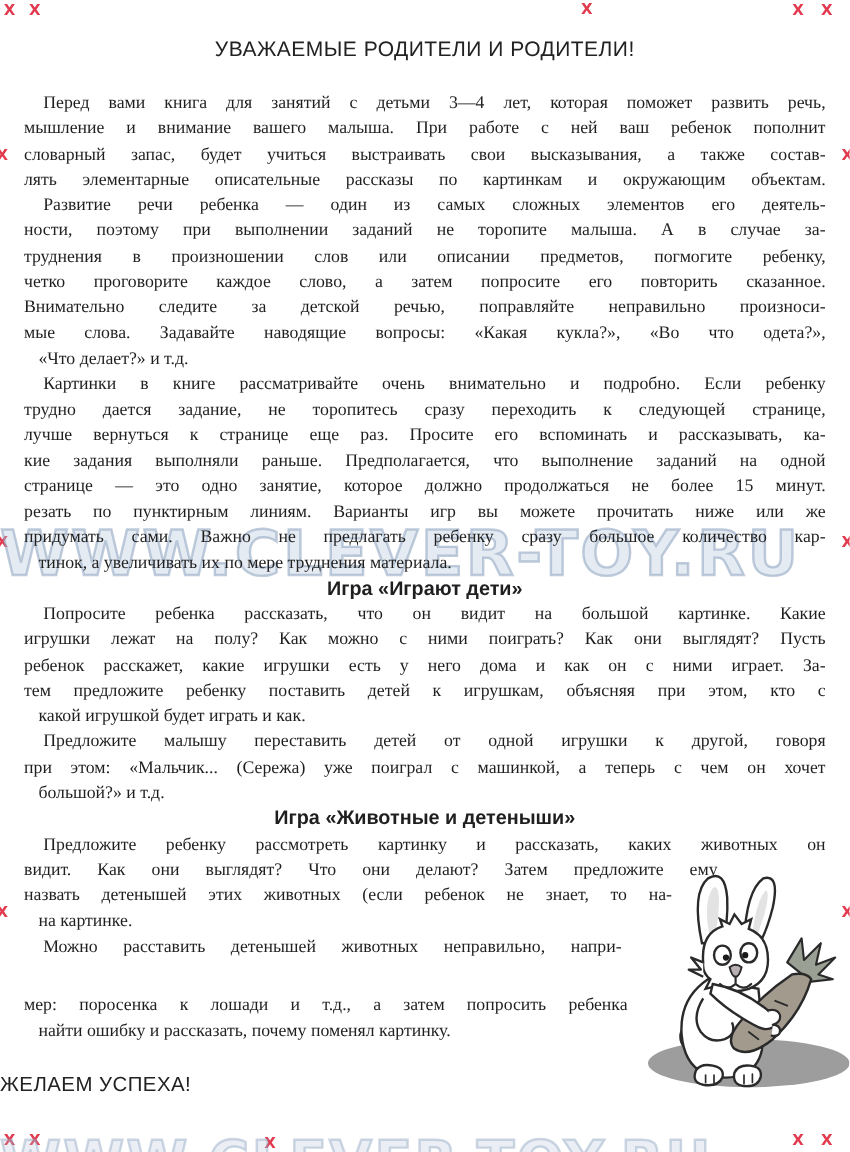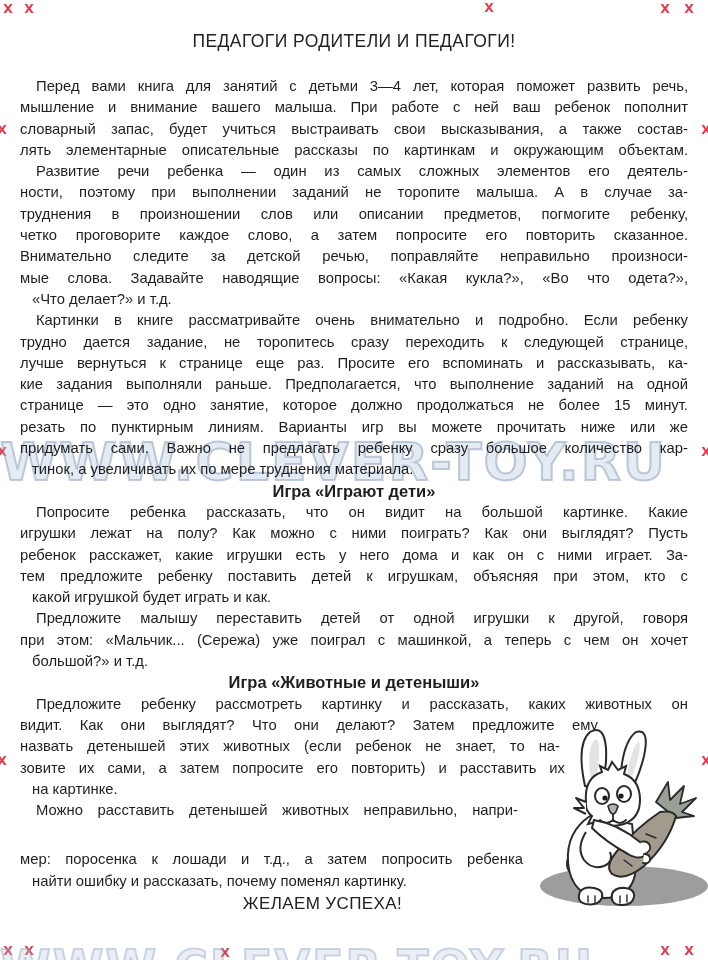--- a/index.html
+++ b/index.html
@@ -3,27 +3,27 @@
 <meta charset="utf-8">
 <style>
   html,body{margin:0;padding:0;}
   body{width:708px;height:960px;position:relative;background:#ffffff;overflow:hidden;
        font-family:"Liberation Sans",sans-serif;color:#1f1f1f;}
   .page{position:absolute;inset:0;background:#ffffff;}
 
   
   .title{position:absolute;top:31px;left:0;width:708px;text-align:center;
          font-size:17.5px;letter-spacing:.4px;color:#222;}
-  .footer{position:absolute;top:894px;left:0;width:645px;text-align:center;
+  .footer{position:absolute;top:894px;left:0;width:645px;text-align:left;
           font-size:17px;letter-spacing:.4px;color:#222;}
 
   
   .col{position:absolute;left:20px;top:76px;width:668px;}
   .ln{height:21.3px;line-height:21.3px;font-size:14.8px;
-      text-align:justify;text-align-last:justify;overflow:hidden;white-space:nowrap;}
+      text-align:justify;text-align-last:justify;overflow:hidden;white-space:nowrap;font-family:Liberation Serif, serif;}
   .ln.j{white-space:normal;}
   .ln.end{text-align-last:left;white-space:nowrap;margin-left:12px;}
   .ln.ind{text-indent:16px;}
   .hd{height:21.3px;line-height:21.3px;text-align:center;font-weight:700;font-size:16.5px;}
   .w578{width:578px;} .w540{width:540px;} .w545{width:545px;} .w498{width:498px;} .w503{width:503px;margin-top:28px;}
 
   
   .wm{position:absolute;left:0;width:592px;text-align:center;white-space:nowrap;
       font-family:"DejaVu Sans",sans-serif;font-weight:700;font-size:52px;letter-spacing:2px;
       color:rgba(178,195,216,0.34);-webkit-text-stroke:2px rgba(141,162,192,0.55);
@@ -56,21 +56,21 @@
   <span class="xm" style="left:706px;top:760px">Х</span>
   <span class="xm" style="left:8px;top:950px">Х</span>
   <span class="xm" style="left:29px;top:950px">Х</span>
   <span class="xm" style="left:225px;top:952px">Х</span>
   <span class="xm" style="left:665px;top:950px">Х</span>
   <span class="xm" style="left:689px;top:950px">Х</span>
 
   <div class="wm wm-mid">WWW.CLEVER-TOY.RU</div>
   <div class="wm wm-bottom">WWW.CLEVER-TOY.RU</div>
 
-  <div class="title">ПЕДАГОГИ РОДИТЕЛИ И ПЕДАГОГИ!</div>
+  <div class="title">УВАЖАЕМЫЕ РОДИТЕЛИ И РОДИТЕЛИ!</div>
 
   <div class="col">
     <div>
       <div class="ln j ind">Перед вами книга для занятий с детьми 3—4 лет, которая поможет развить речь,</div>
       <div class="ln j">мышление и внимание вашего малыша. При работе с ней ваш ребенок пополнит</div>
       <div class="ln j">словарный запас, будет учиться выстраивать свои высказывания, а также состав-</div>
       <div class="ln j">лять элементарные описательные рассказы по картинкам и окружающим объектам.</div>
     </div>
     <div>
       <div class="ln j ind">Развитие речи ребенка — один из самых сложных элементов его деятель-</div>
@@ -104,21 +104,20 @@
     <div>
       <div class="ln j ind">Предложите малышу переставить детей от одной игрушки к другой, говоря</div>
       <div class="ln j">при этом: «Мальчик... (Сережа) уже поиграл с машинкой, а теперь с чем он хочет</div>
       <div class="ln end">большой?» и т.д.</div>
     </div>
     <div class="hd">Игра «Животные и детеныши»</div>
     <div>
       <div class="ln j ind">Предложите ребенку рассмотреть картинку и рассказать, каких животных он</div>
       <div class="ln j w578">видит. Как они выглядят? Что они делают? Затем предложите ему</div>
       <div class="ln j w540">назвать детенышей этих животных (если ребенок не знает, то на-</div>
-      <div class="ln j w545">зовите их сами, а затем попросите его повторить) и расставить их</div>
       <div class="ln end">на картинке.</div>
     </div>
     <div>
       <div class="ln j ind w498">Можно расставить детенышей животных неправильно, напри-</div>
       <div class="ln j w503">мер: поросенка к лошади и т.д., а затем попросить ребенка</div>
       <div class="ln end">найти ошибку и рассказать, почему поменял картинку.</div>
     </div>
   </div>
 
   <div class="footer">ЖЕЛАЕМ УСПЕХА!</div>

